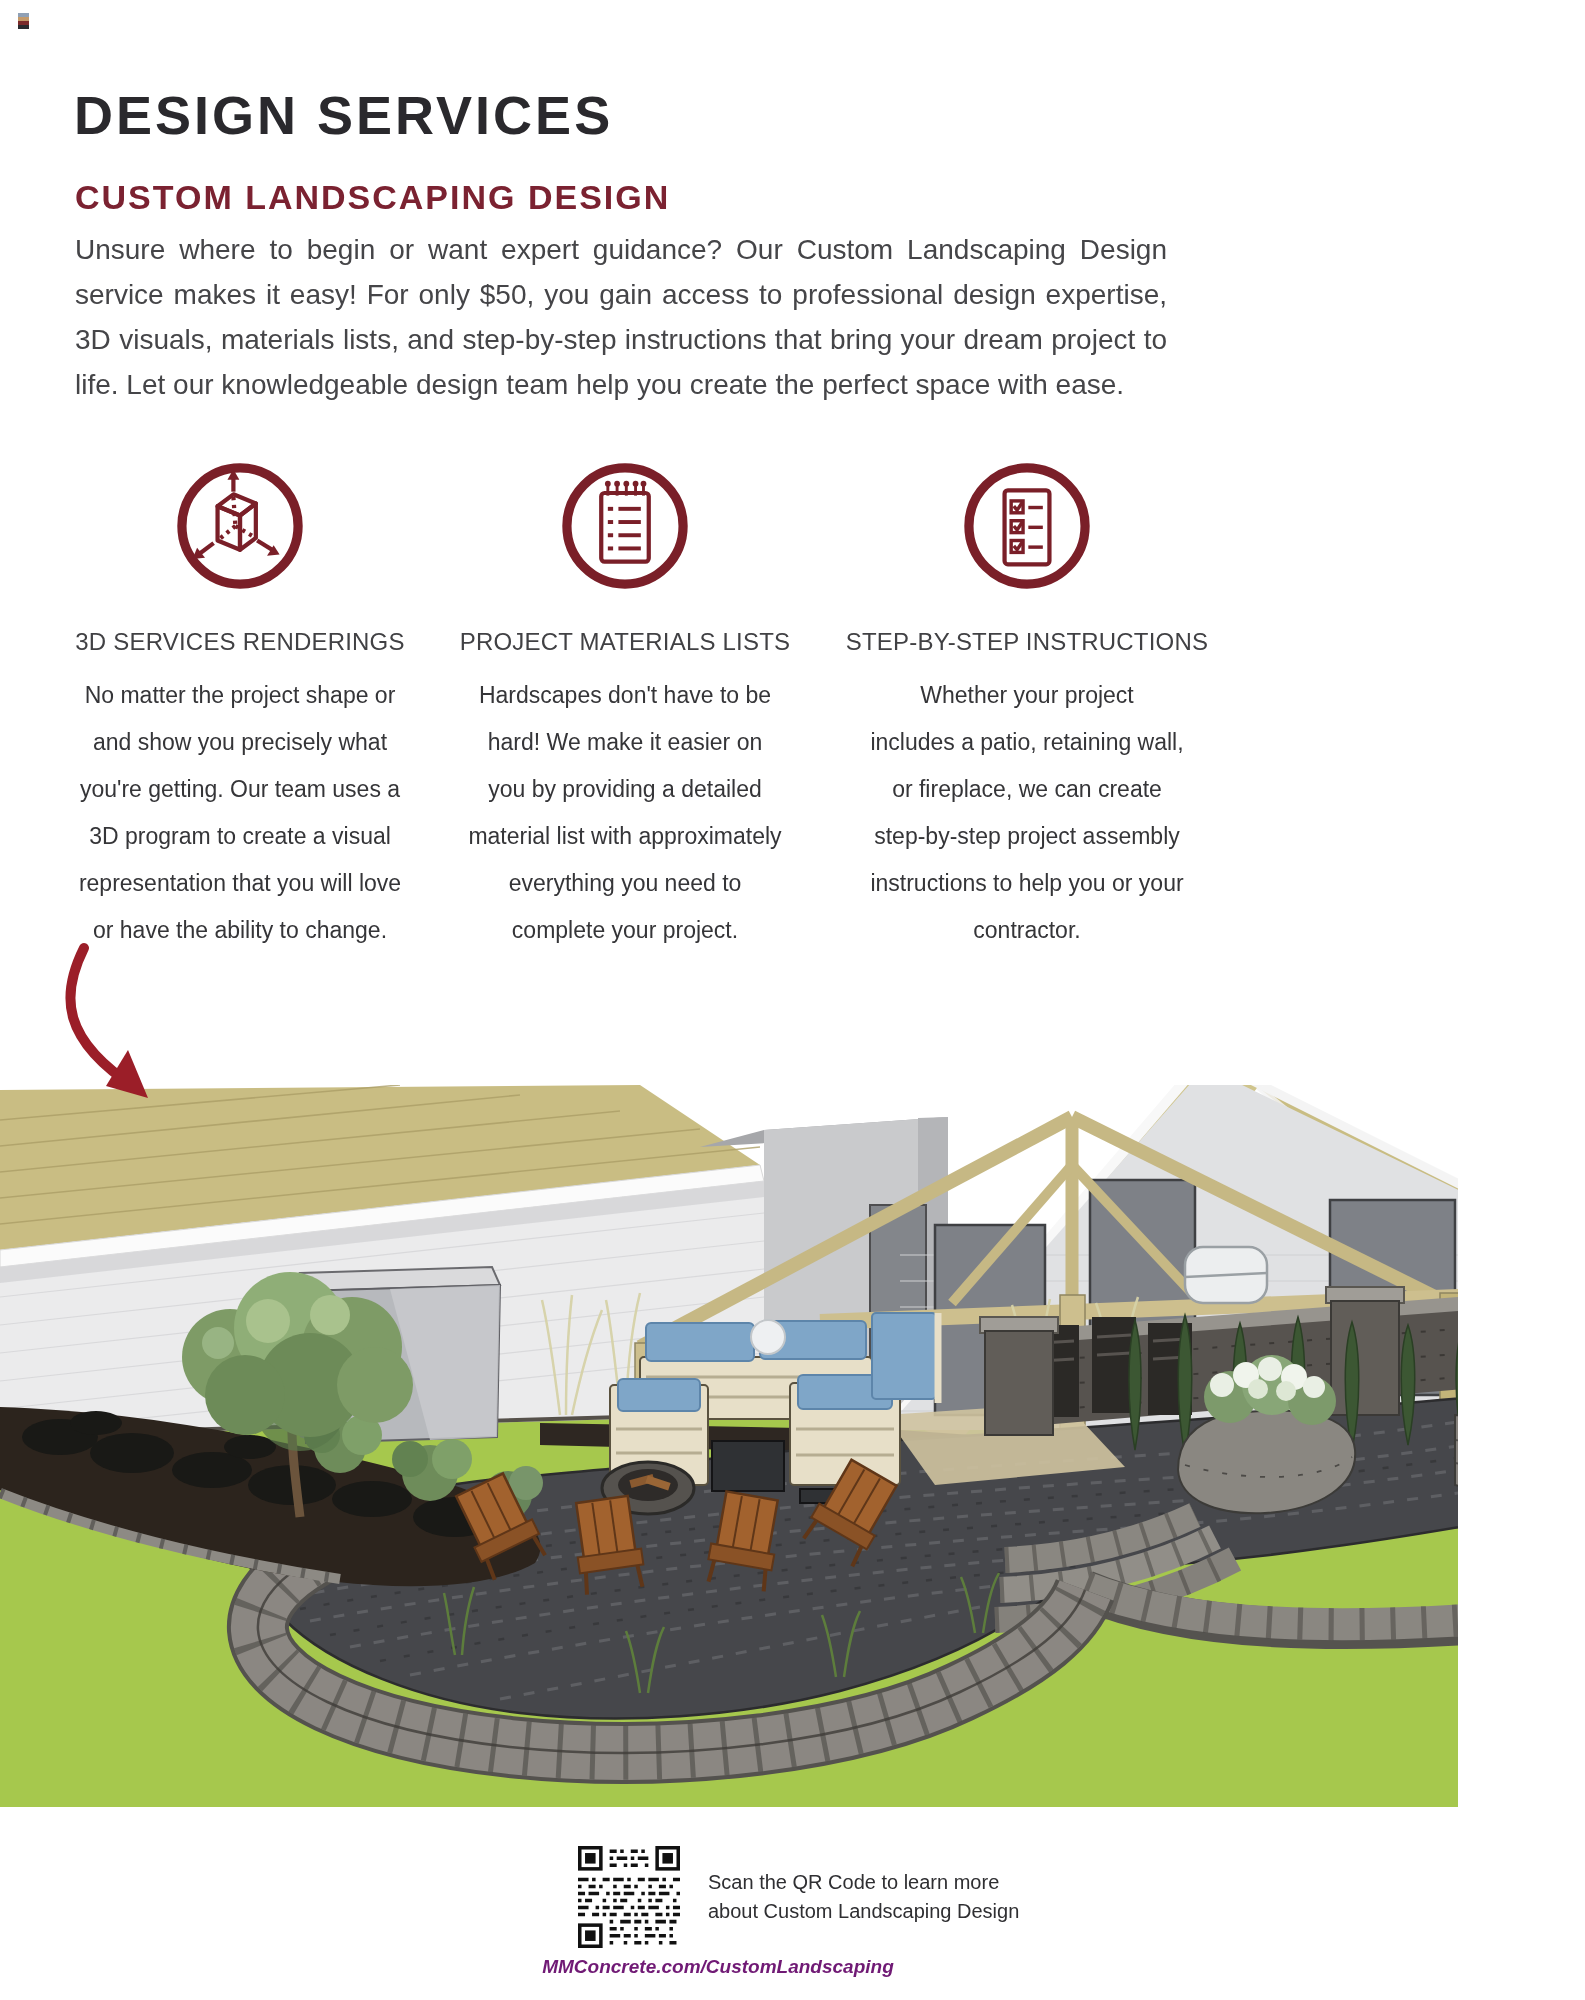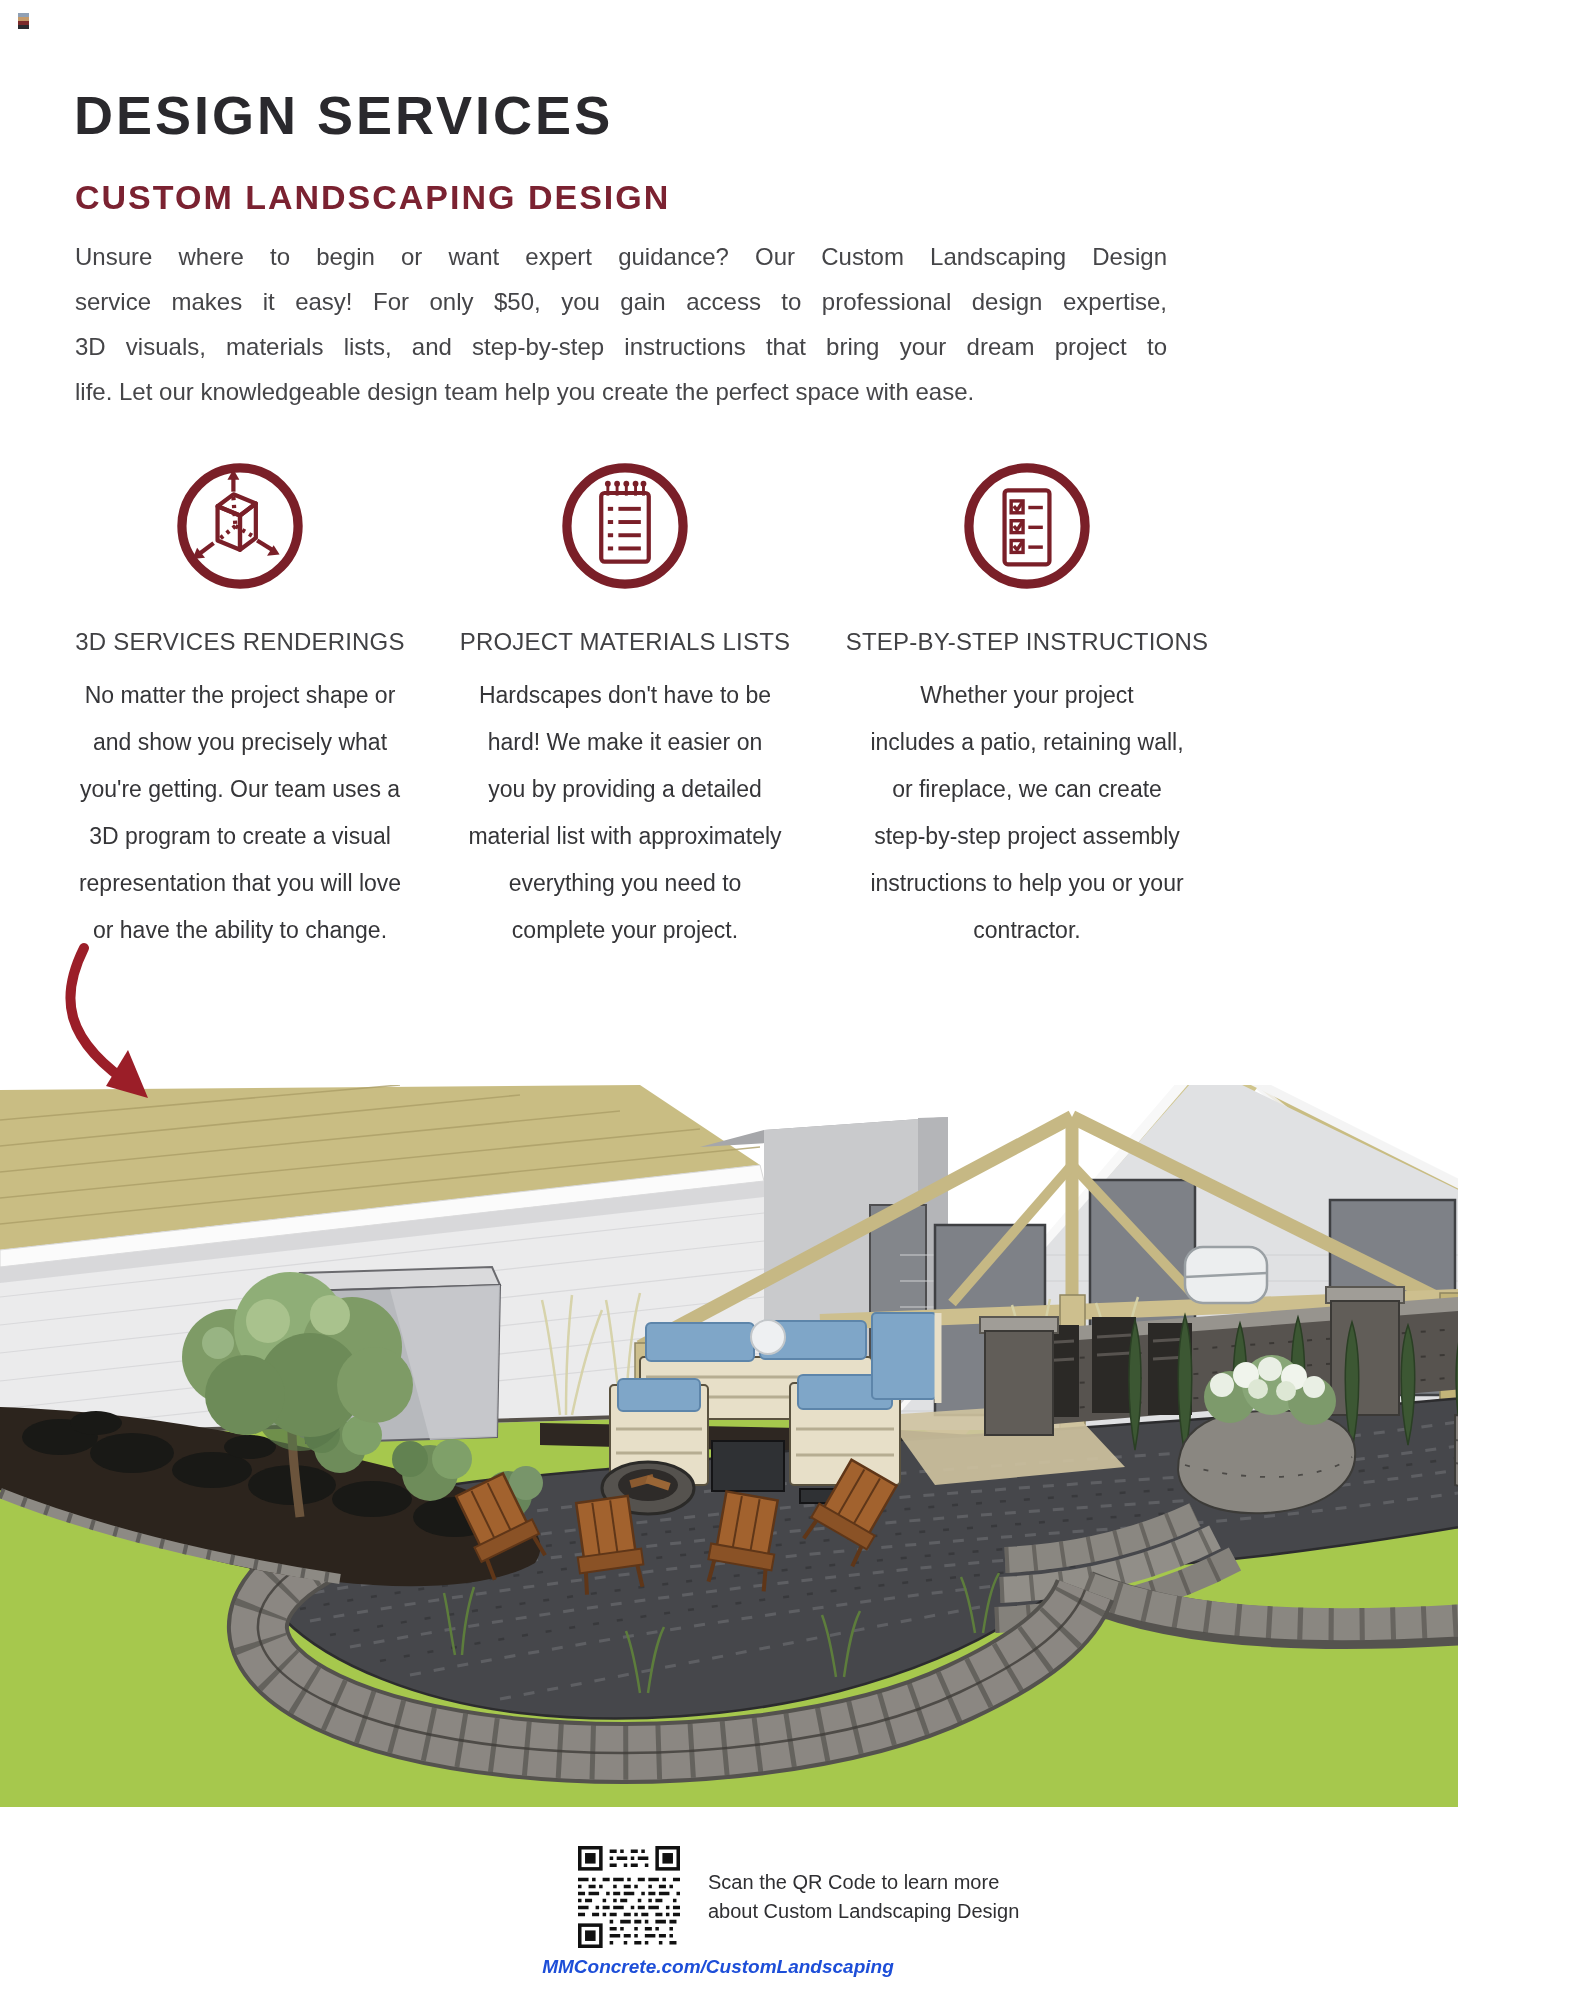--- a/index.html
+++ b/index.html
@@ -9,41 +9,41 @@
   
   #corner-glyph{left:18px;top:13px;width:11px;height:16px;display:flex;flex-direction:column;}
   #corner-glyph span{flex:1;}
   
   #corner-block{left:1512px;top:0;width:73px;height:168px;background:#1e1e21;border:2px solid #0e0e10;box-sizing:border-box;}
   #corner-block i{position:absolute;left:4px;top:4px;right:4px;bottom:4px;border:1px solid #2e2e31;display:block;}
   
   #page-title{left:74px;top:84px;font-size:54px;font-weight:700;letter-spacing:3px;color:#2a292d;white-space:nowrap;}
   #page-subtitle{left:75px;top:178px;font-size:34px;font-weight:700;letter-spacing:2px;color:#7b2231;white-space:nowrap;}
   
-  #intro{left:75px;top:234px;width:1092px;font-size:24px;line-height:45px;color:#454548;}
+  #intro{left:75px;top:227px;width:1092px;font-size:28px;line-height:45px;color:#454548;}
   #intro .jline{text-align:justify;text-align-last:justify;}
   #intro .lline{text-align:left;}
   
   .feature{top:460px;height:560px;}
   .feature .ring{width:132px;height:132px;margin:0 auto;display:block;}
   .feature .fheading{margin-top:36px;text-align:center;font-size:24px;color:#414144;letter-spacing:0.2px;white-space:nowrap;}
   .feature .fbody{margin-top:16px;font-size:23px;line-height:47px;color:#353538;text-align:center;}
   .feature .fbody div{white-space:nowrap;text-align:center;}
   #feature-1{left:45px;width:390px;}
   #feature-2{left:430px;width:390px;}
   #feature-3{left:832px;width:390px;}
   
   #arrow{left:52px;top:938px;width:132px;height:168px;z-index:5;}
   
   #rendering{left:0;top:1085px;width:1585px;height:722px;}
   
   #qr-code{left:578px;top:1846px;width:102px;height:102px;}
   #qr-text{left:708px;top:1868px;font-size:20px;line-height:29px;color:#2f2f32;}
   
-  #footer-url{left:518px;top:1956px;width:400px;text-align:center;font-size:19px;font-weight:700;font-style:italic;color:#1d4ed8;}
+  #footer-url{left:518px;top:1956px;width:400px;text-align:center;font-size:19px;font-weight:700;font-style:italic;color:#701a75;}
   #page-number{left:1510px;top:1952px;width:40px;text-align:center;font-size:22px;font-weight:700;color:#1b1b1d;}
   svg{display:block;}
 </style>
 </head>
 <body>
 
 <div id="page">
 
   <div class="abs" id="corner-glyph">
     <span style="background:#8fa0b5"></span>

